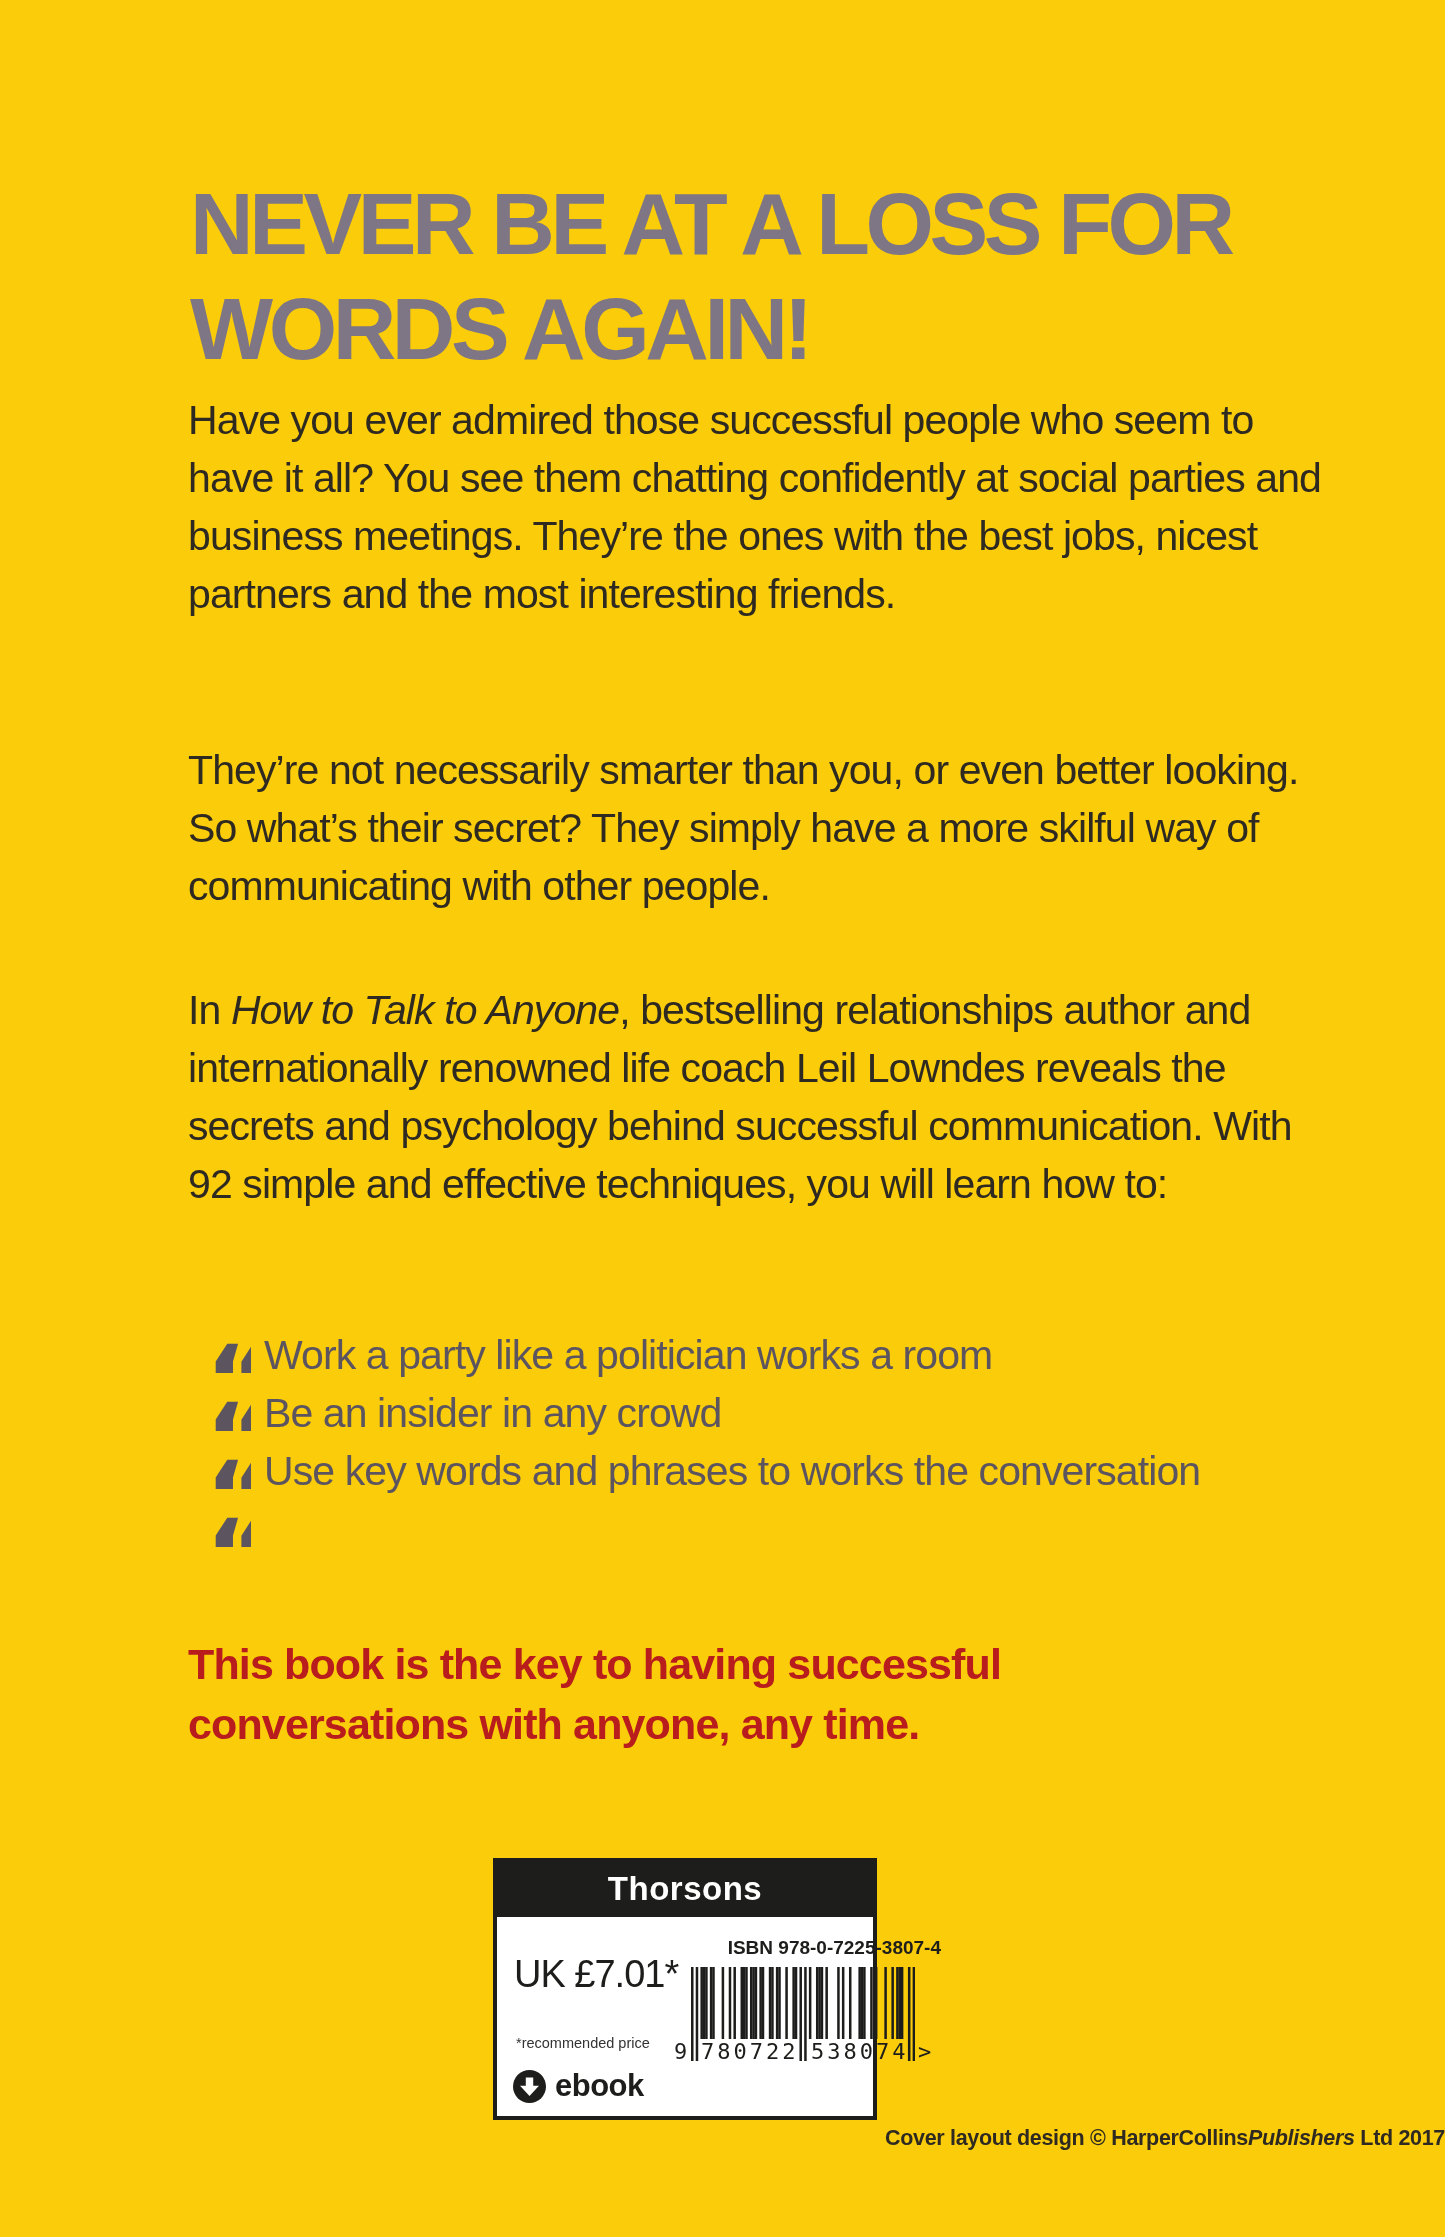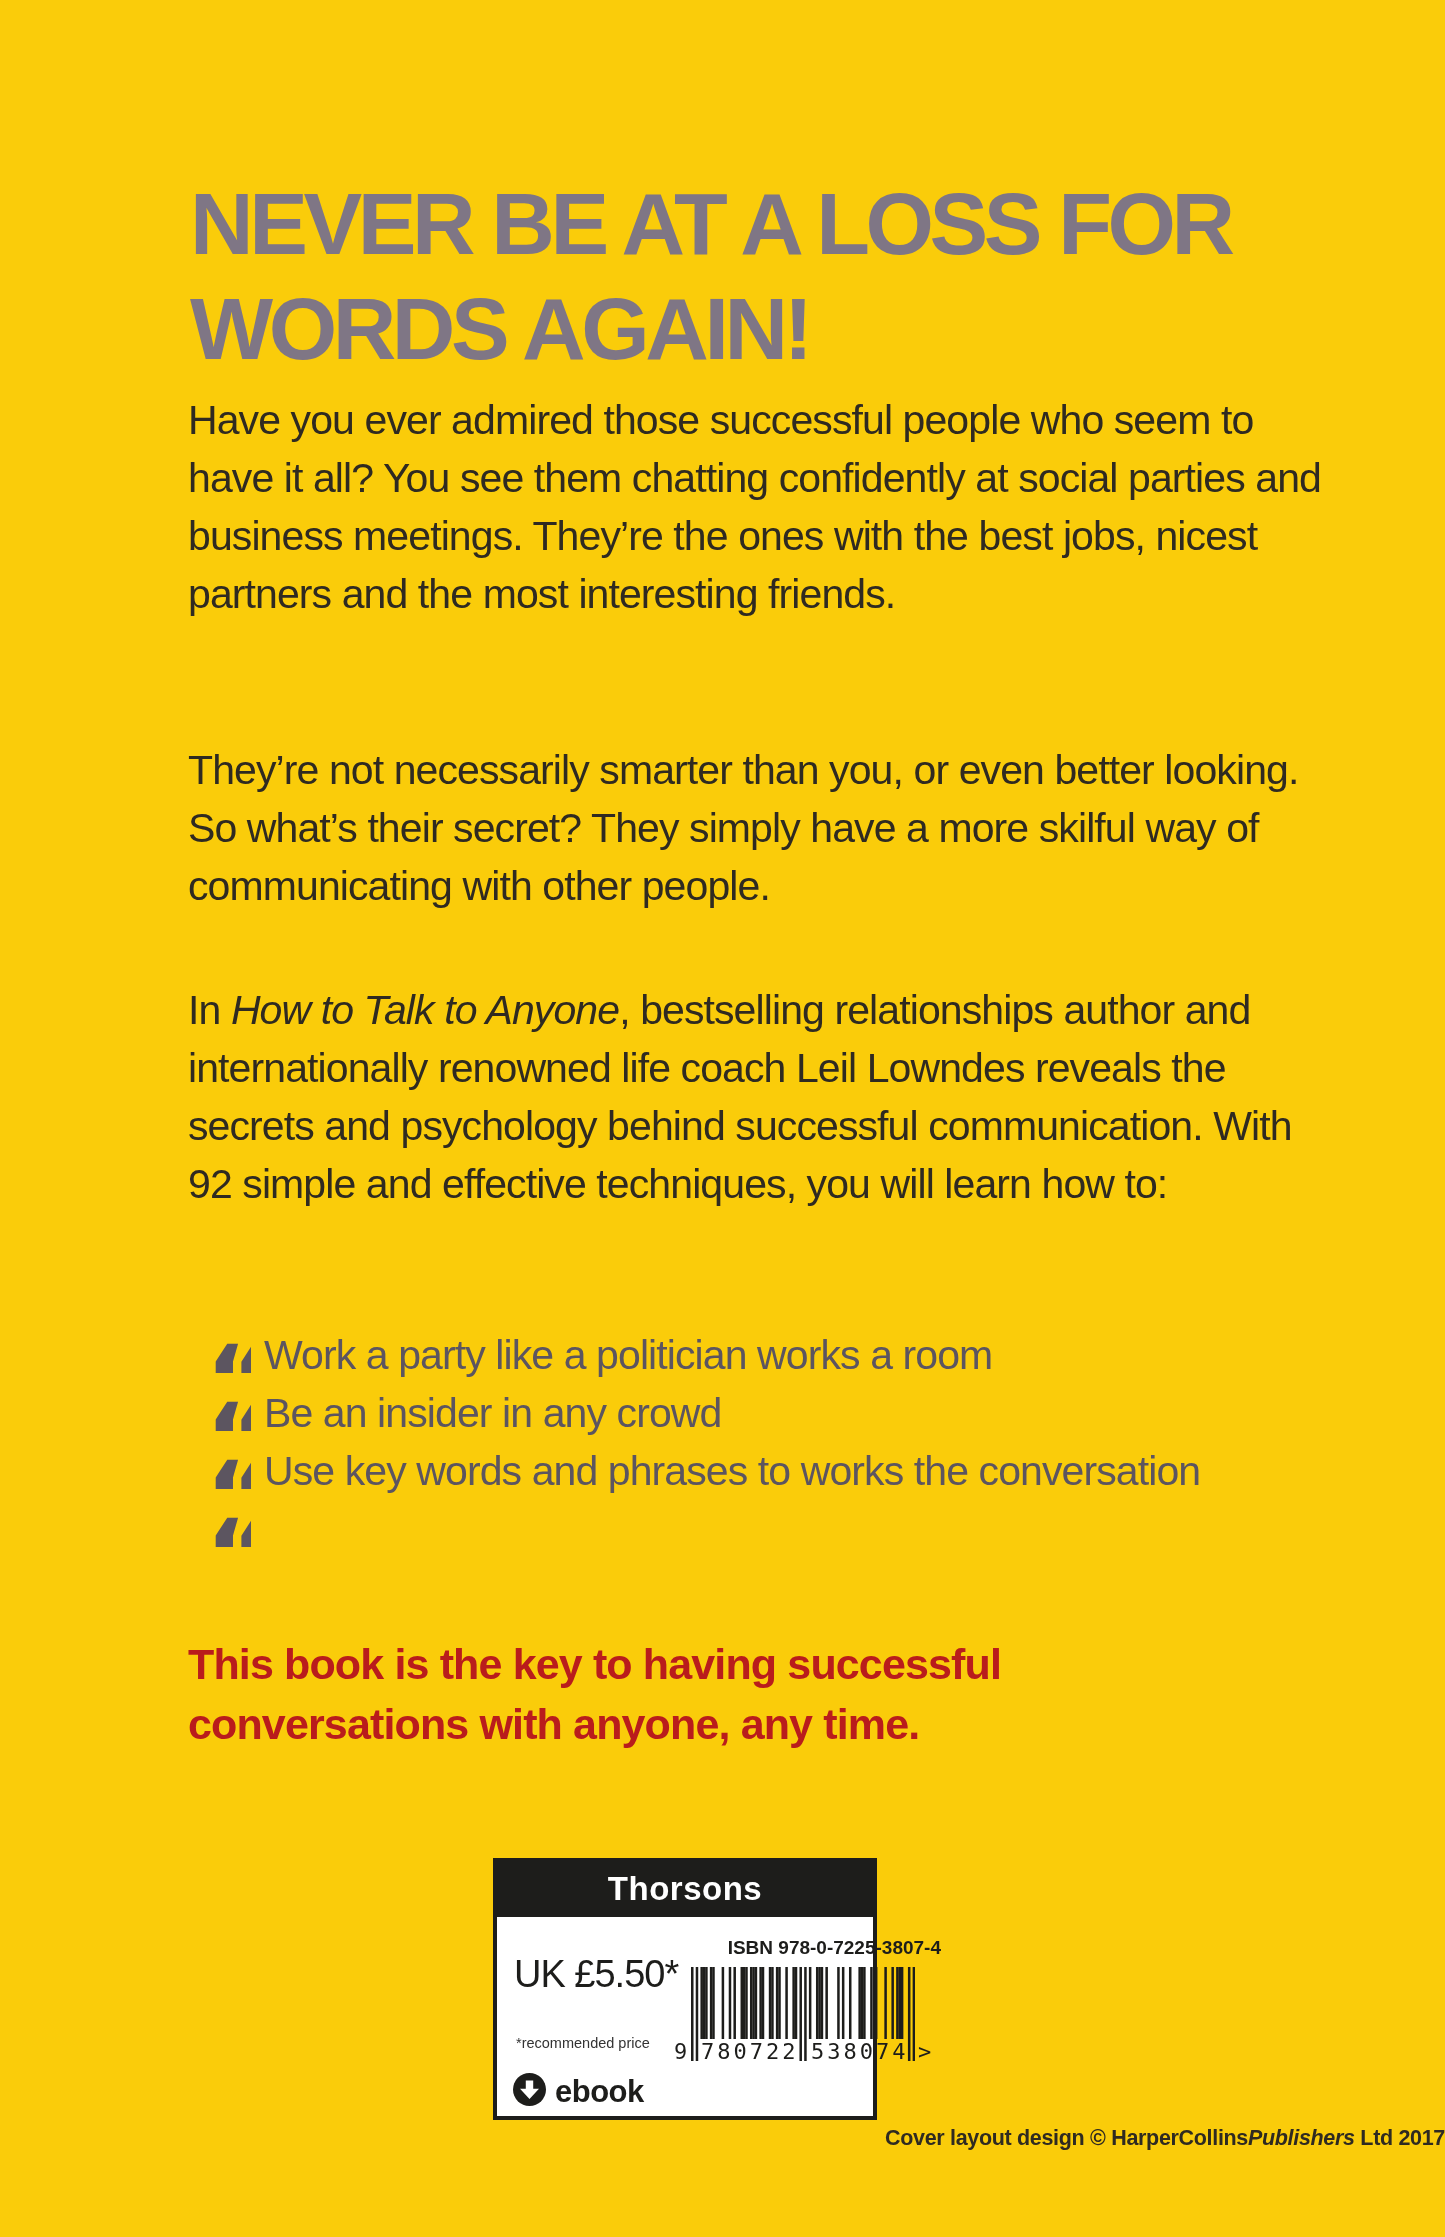--- a/index.html
+++ b/index.html
@@ -133,21 +133,20 @@
     top: 151px;
     display: flex;
     align-items: center;
     gap: 9px;
   }
   .ebook-label {
     font-size: 31px;
     font-weight: bold;
     letter-spacing: -0.5px;
     color: #1D1D1B;
-    margin-top: 6px;
   }
 
   .barcode-col {
     position: absolute;
     left: 194px;
     top: 20px;
     width: 224px;
     height: 170px;
   }
   .isbn-line {
@@ -233,21 +232,21 @@
   </ul>
 
   <p class="closing">This book is the key to having successful conversations with anyone, any time.</p>
 
   <div class="info-box">
     <div class="imprint-bar">
       <span>Thorsons</span>
     </div>
     <div class="box-body">
 
-      <div class="price">UK £5.50*</div>
+      <div class="price">UK £7.01*</div>
       <div class="price-note">*recommended price</div>
 
       <div class="ebook">
         <svg width="33" height="33" viewBox="0 0 32 32">
           <circle cx="16" cy="16" r="16" fill="#1D1D1B"></circle>
           <path d="M12.4 7.2 h7.2 v8 h5.6 L16 25.2 6.8 15.2 h5.6 z" fill="#FFFFFF"></path>
         </svg>
         <span class="ebook-label">ebook</span>
       </div>
 

